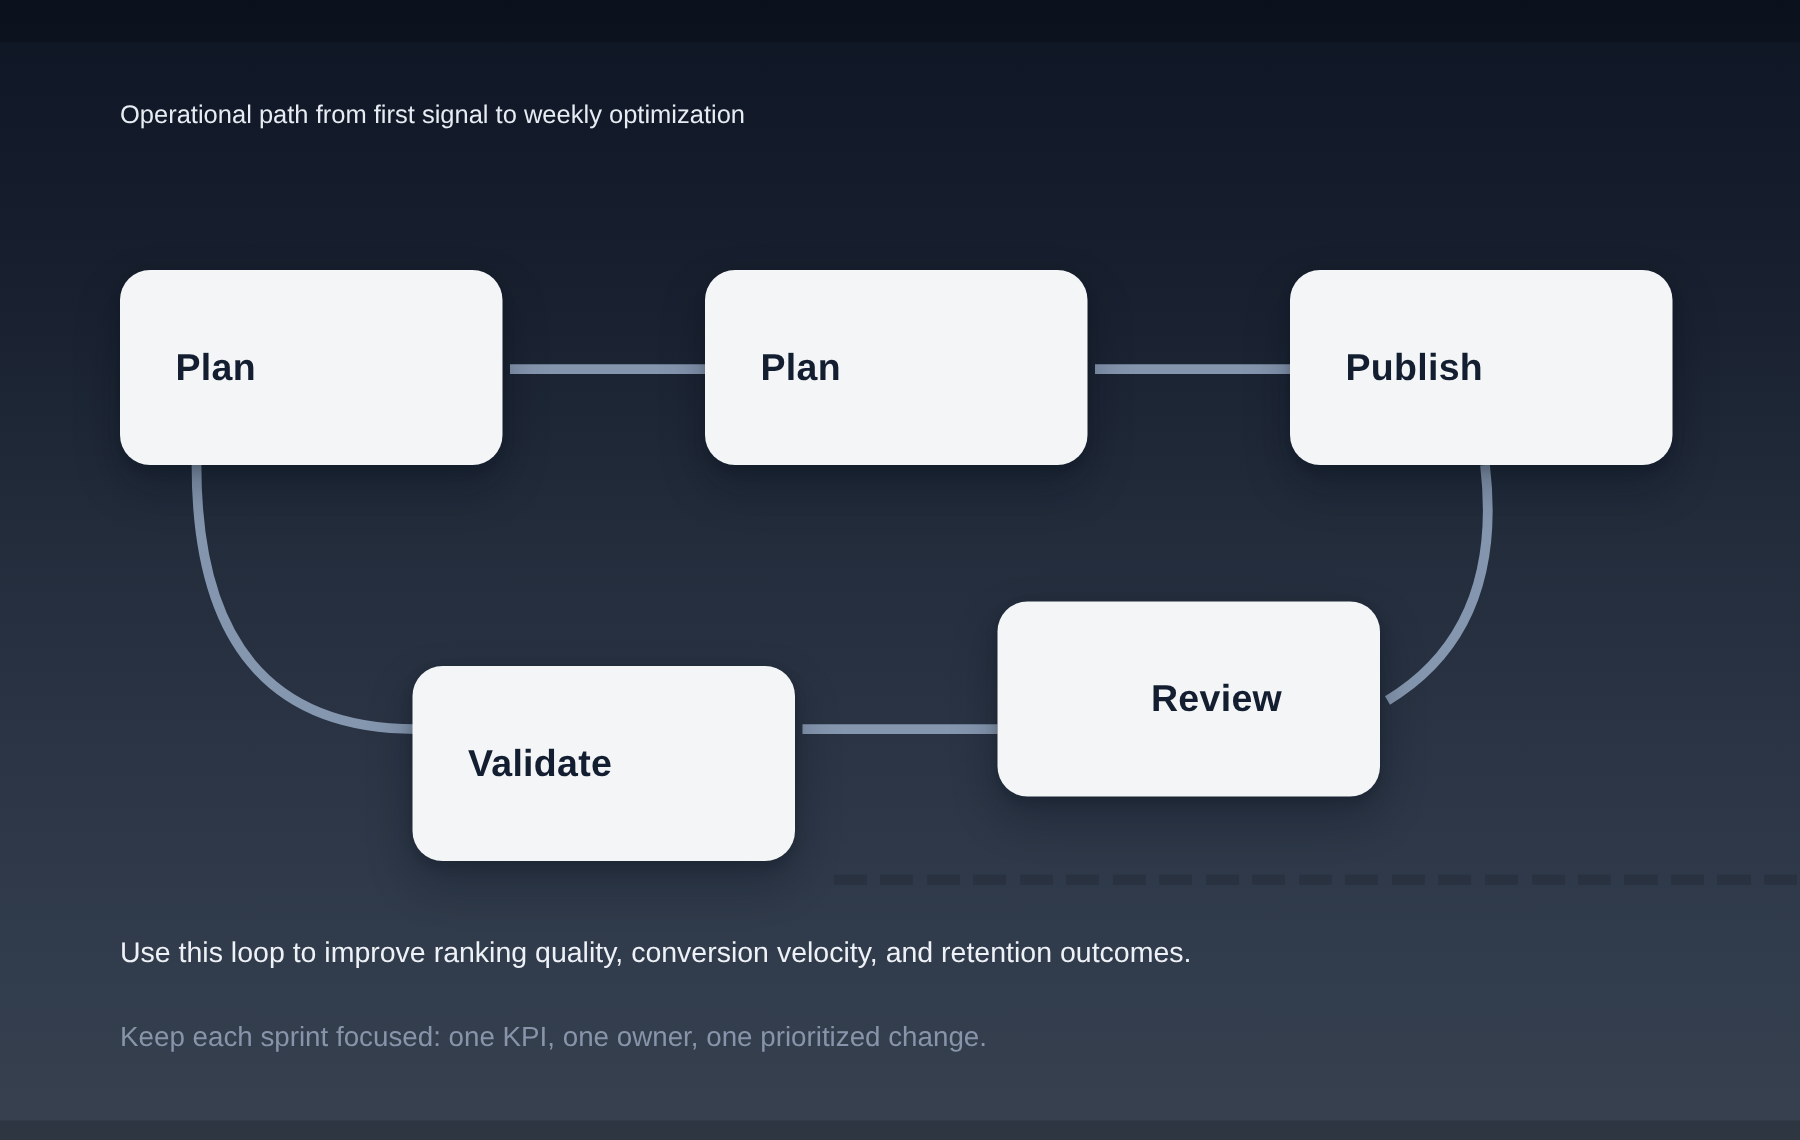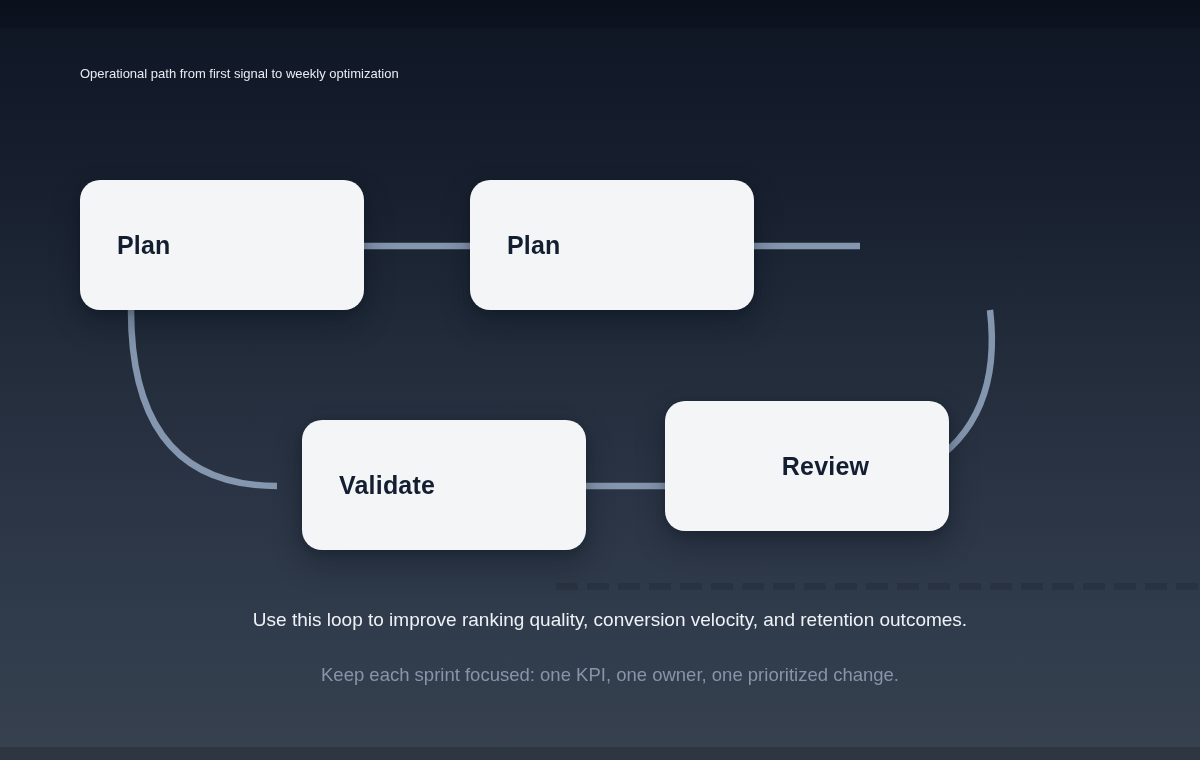--- a/index.html
+++ b/index.html
@@ -43,76 +43,75 @@
   .title {
     margin: 0;
     font-size: 37px;
     font-weight: bold;
     color: #f8fafc;
     letter-spacing: 0.2px;
     line-height: 1.15;
   }
   .subtitle {
     margin: 12px 0 0 0;
-    font-size: 13px;
+    font-size: 17px;
     font-weight: normal;
     color: #e7ecf3;
     line-height: 1.25;
   }
   .connectors {
     position: absolute;
     left: 0; top: 0;
     width: 1200px;
     height: 760px;
   }
   .connectors path {
     fill: none;
     stroke: #8da0b8;
     stroke-width: 6.5px;
     stroke-linecap: butt;
     opacity: 0.92;
   }
   .node {
     position: absolute;
-    width: 284px;
+    width: 255px;
     height: 130px;
     background: #f3f5f7;
     border-radius: 20px;
     display: flex;
     align-items: center;
     box-shadow: 0 14px 30px rgba(3, 10, 22, 0.28), 0 3px 8px rgba(3, 10, 22, 0.18);
   }
   .node-label {
     padding-left: 37px;
     font-size: 25px;
     font-weight: bold;
     color: #141e31;
     letter-spacing: 0.2px;
   }
   .node-plan     { left: 80px;  top: 180px; }
   .node-adapt    { left: 470px; top: 180px; }
   .node-publish  { left: 860px; top: 180px; }
-  .node-validate { left: 275px; top: 420px; margin-left: 27px; }
+  .node-validate { left: 275px; top: 444px; }
   .node-review   { left: 665px; top: 401px; justify-content: center; }
   .dash-row {
     position: absolute;
     left: 556px;
     top: 583px;
     width: 642px;
     height: 7px;
     background: repeating-linear-gradient(90deg,
       rgba(0, 0, 0, 0.12) 0px, rgba(0, 0, 0, 0.12) 22px,
       rgba(255, 255, 255, 0.0) 22px, rgba(255, 255, 255, 0.0) 31px);
   }
   .footer {
     position: absolute;
     left: 80px;
-    top: 608px;
+    top: 624px;
     width: 1060px;
-    text-align: center;
   }
   .footer-primary {
     margin: 0;
     font-size: 19px;
     color: #eef2f7;
     line-height: 1.3;
   }
   .footer-secondary {
     margin: 30px 0 0 0;
     font-size: 18.5px;
@@ -138,20 +137,23 @@
     <path d="M 535 486 L 665 486"></path>
     <path d="M 131 310 Q 131 486 277 486"></path>
   </svg>
 
   <div class="node node-plan">
     <span class="node-label">Plan</span>
   </div>
   <div class="node node-adapt">
     <span class="node-label">Plan</span>
   </div>
+  <div class="node node-publish">
+    <span class="node-label">Publish</span>
+  </div>
   <div class="node node-validate">
     <span class="node-label">Validate</span>
   </div>
   <div class="node node-review">
     <span class="node-label">Review</span>
   </div>
 
   <div class="dash-row"></div>
 
   <div class="footer">

